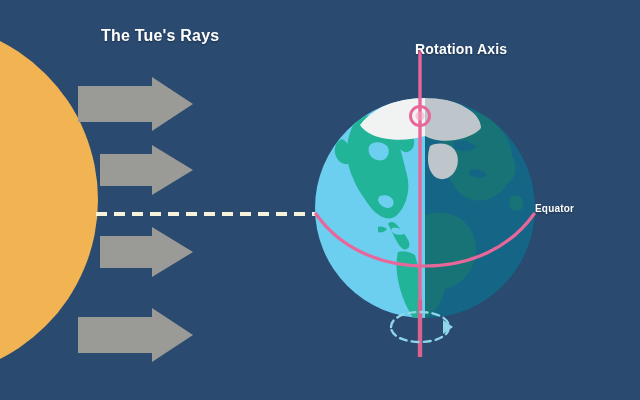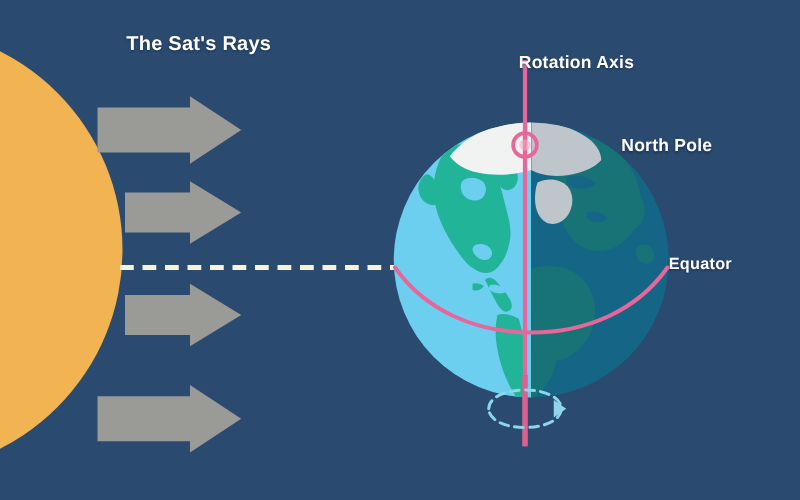--- a/index.html
+++ b/index.html
@@ -31,21 +31,21 @@
     color: #ffffff;
     font-weight: bold;
     font-family: "Liberation Sans", sans-serif;
     white-space: nowrap;
     text-shadow: 0 1px 2px rgba(0,0,0,0.35);
     letter-spacing: 0.2px;
   }
   #lbl-sun-rays   { left: 101px; top: 27px;  font-size: 16px; }
   #lbl-rotation   { left: 415px; top: 41px;  font-size: 14px; }
   #lbl-north-pole { left: 497px; top: 108px; font-size: 14px; }
-  #lbl-equator    { left: 535px; top: 203px; font-size: 13px; }
+  #lbl-equator    { left: 535px; top: 203px; font-size: 10px; }
 
   #logo {
     position: absolute;
     left: 559px;
     top: 7px;
     width: 74px;
     height: 40px;
   }
   #logo svg { display: block; }
 </style>
@@ -191,22 +191,21 @@
       <circle cx="420" cy="116" r="4.5" fill="#f6a9c6" opacity="0.55"></circle>
     </g>
 
     <g>
       <path d="M391,327 C391,318 404,312 420,312 C436,312 449,318 449,327
                C449,336 436,342 420,342 C404,342 391,336 391,327" fill="none" stroke="#8fd6e8" stroke-width="2.4" stroke-dasharray="7 5" stroke-linecap="round"></path>
       <path d="M443,320 L453,327 L443,334 Z" fill="#8fd6e8"></path>
     </g>
   </svg>
 
-  <div class="lbl" id="lbl-sun-rays">The Sat's Rays</div>
+  <div class="lbl" id="lbl-sun-rays">The Tue's Rays</div>
 
   <div class="lbl" id="lbl-rotation">Rotation Axis</div>
 
-  <div class="lbl" id="lbl-north-pole">North Pole</div>
 
   <div class="lbl" id="lbl-equator">Equator</div>
 
 
 </div>
 
 </body></html>

